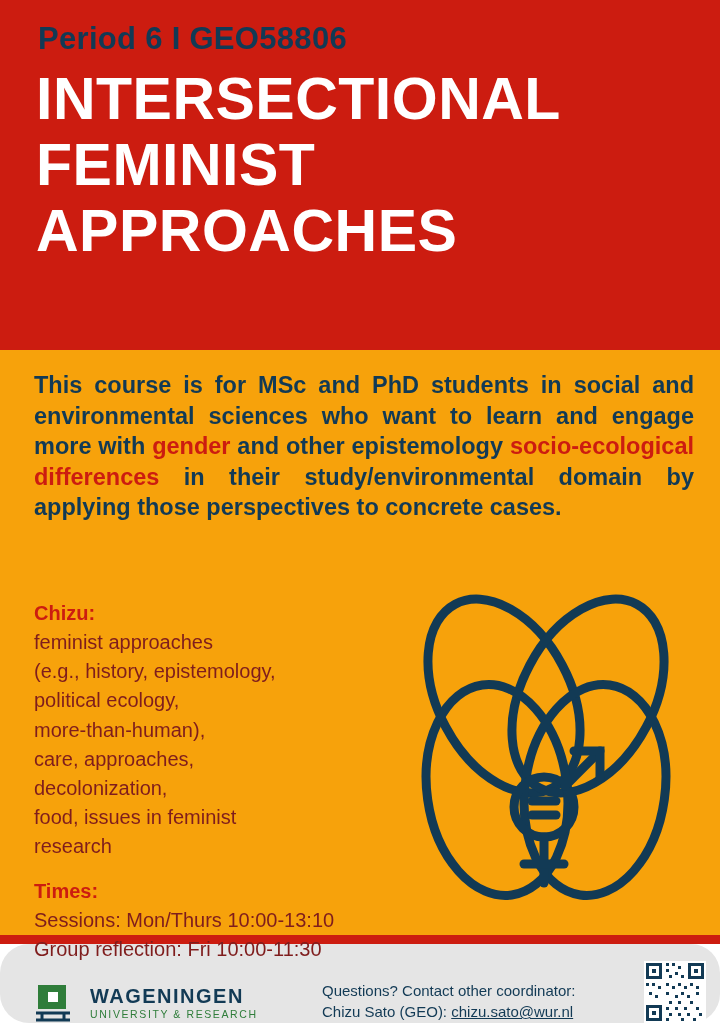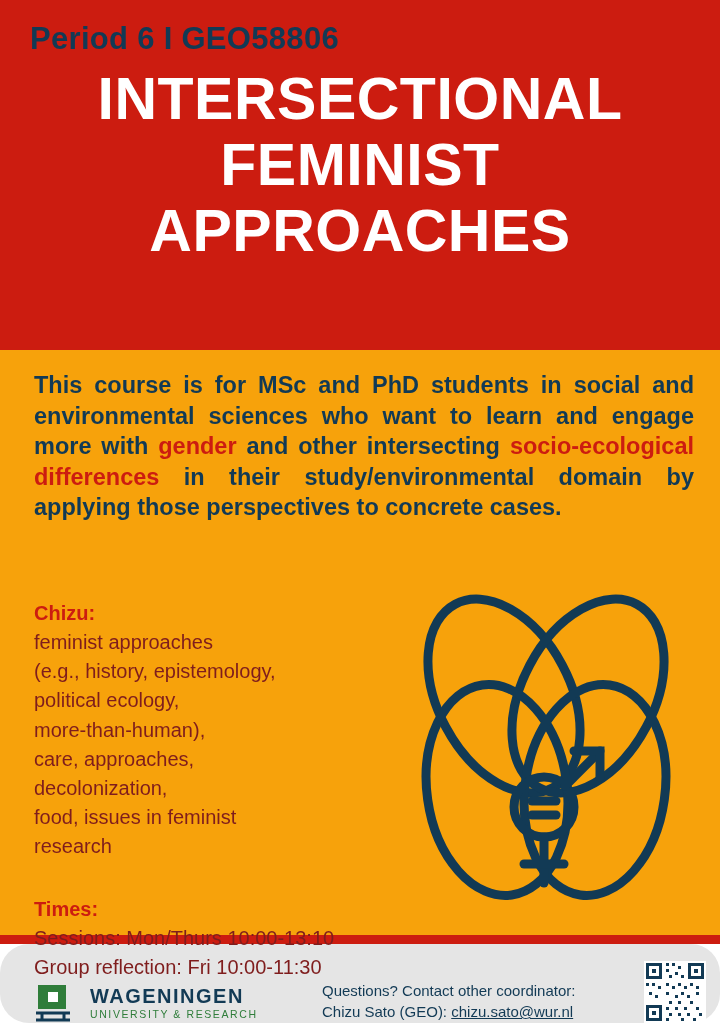--- a/index.html
+++ b/index.html
@@ -16,41 +16,41 @@
   .poster {
     position: relative;
     width: 720px;
     height: 1023px;
     box-sizing: border-box;
   }
 
   
   .banner {
     background: #cc1c10;
-    padding: 18px 28px 24px 26px;
+    padding: 18px 28px 24px 34px;
     box-sizing: border-box;
     height: 350px;
   }
   .period {
     color: #123a55;
     font-size: 31px;
     font-weight: bold;
     letter-spacing: 0.3px;
     margin: 4px 0 10px 4px;
     line-height: 1.1;
   }
   .title {
     color: #ffffff;
     font-weight: bold;
     font-size: 59px;
     line-height: 1.12;
     letter-spacing: 0.5px;
     margin-left: 2px;
   }
-  .title div { white-space: nowrap; text-align: center; }
+  .title div { white-space: nowrap; }
 
   
   .body-area {
     background: #f7a20b;
     height: 585px;
     padding: 20px 28px 0 34px;
     box-sizing: border-box;
     position: relative;
   }
   .intro {
@@ -76,21 +76,21 @@
     font-weight: bold;
     font-size: 20px;
     margin-bottom: 3px;
   }
   .list-line {
     color: #7f1d1d;
     font-weight: normal;
     font-size: 20px;
     line-height: 1.46;
   }
-  .times-block { margin-top: 36px; }
+  .times-block { margin-top: 18px; }
 
   
   .graphic {
     position: absolute;
     right: 18px;
     top: 228px;
     width: 310px;
     height: 330px;
   }
 
@@ -160,21 +160,21 @@
     <div class="period">Period 6 I GEO58806</div>
     <div class="title">
       <div>INTERSECTIONAL</div>
       <div>FEMINIST</div>
       <div>APPROACHES</div>
     </div>
   </div>
 
   <div class="body-area">
 
-    <p class="intro"><span>This course is for MSc and PhD students in social and environmental sciences who want to learn and engage more with </span><span class="hl">gender</span><span> and other intersecting </span><span class="hl">socio-ecological differences</span><span> in their study/environmental domain by applying those perspectives to concrete cases.</span></p>
+    <p class="intro"><span>This course is for MSc and PhD students in social and environmental sciences who want to learn and engage more with </span><span class="hl">gender</span><span> and other epistemology </span><span class="hl">socio-ecological differences</span><span> in their study/environmental domain by applying those perspectives to concrete cases.</span></p>
 
     <div class="lists">
       <div class="section-head">Chizu:</div>
       <div>
         <div class="list-line">feminist approaches</div>
         <div class="list-line">(e.g., history, epistemology,</div>
         <div class="list-line">political ecology,</div>
         <div class="list-line">more-than-human),</div>
         <div class="list-line">care, approaches,</div>
         <div class="list-line">decolonization,</div>

